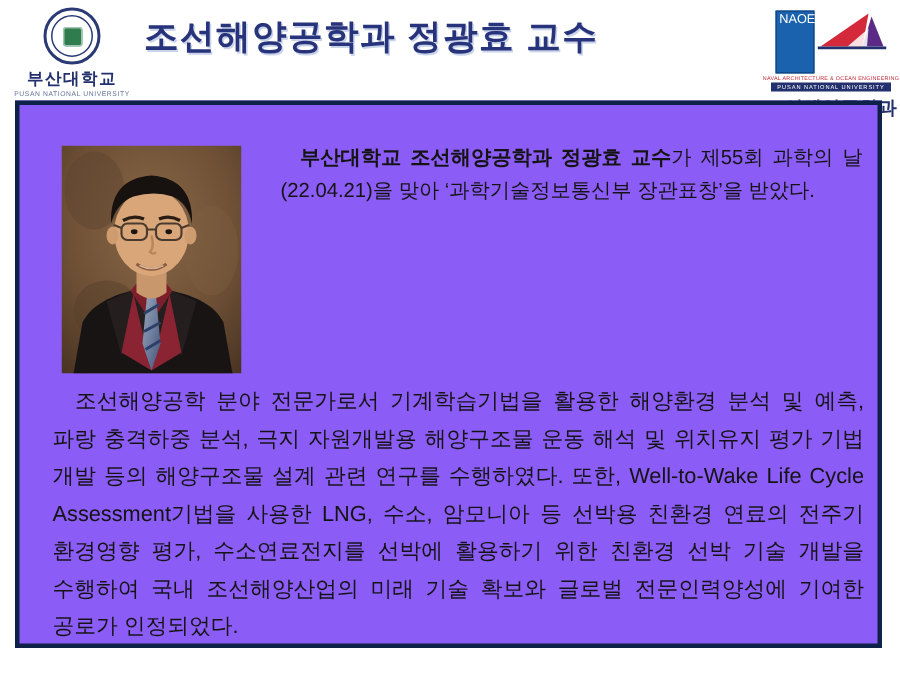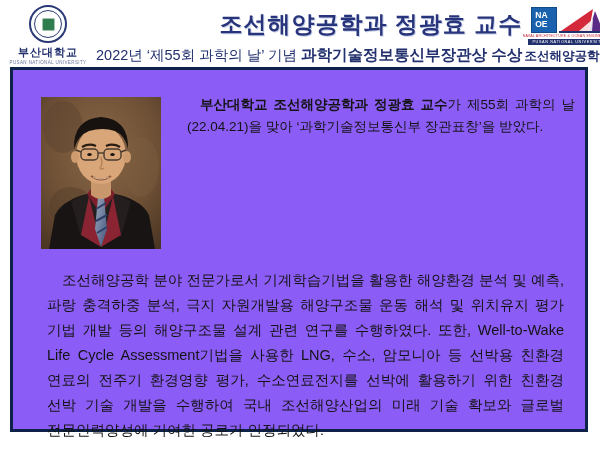--- a/index.html
+++ b/index.html
@@ -8,43 +8,43 @@
     font-family:"Liberation Sans","DejaVu Sans",sans-serif;color:#141414;
   }
   
   #header{position:absolute;left:0;top:0;width:600px;height:67px;display:flex;align-items:flex-start;}
   .pnu-logo{width:96px;padding-top:5px;display:flex;flex-direction:column;align-items:center;flex:0 0 auto;}
   .pnu-seal{width:38px;height:38px;border-radius:50%;border:2.5px solid #2a3a75;display:flex;align-items:center;justify-content:center;box-sizing:border-box;}
   .pnu-seal-inner{width:26px;height:26px;border-radius:50%;border:1px solid #2a3a75;display:flex;align-items:center;justify-content:center;}
   .pnu-seal-core{width:13px;height:13px;background:#2f7d4e;border-radius:2px;box-shadow:inset 0 0 0 1px rgba(255,255,255,.55);}
   .pnu-name{font-size:11px;font-weight:bold;color:#22306e;letter-spacing:1px;margin-top:2px;white-space:nowrap;font-family:Liberation Mono, monospace;}
   .pnu-en{font-size:4.5px;color:#66749b;letter-spacing:.4px;white-space:nowrap;}
-  .header-center{flex:1 1 auto;text-align:right;padding-top:9px;}
+  .header-center{flex:1 1 auto;text-align:left;padding-top:9px;}
   .main-title{font-size:23px;font-weight:bold;color:#27337a;letter-spacing:1px;text-shadow:1px 1px 0 #c9d3ea;}
   .sub-title{font-size:14.5px;color:#22306e;margin-top:5px;white-space:nowrap;}
   .sub-title .bold{font-weight:bold;font-size:15.5px;}
   .naoe-logo{width:92px;flex:0 0 auto;padding-top:7px;display:flex;flex-direction:column;align-items:center;}
   .naoe-top{display:flex;align-items:flex-start;}
-  .naoe-square{width:26px;height:26px;background:#1b62ae;color:#fff;font-weight:bold;font-size:8.5px;line-height:9px;display:flex;flex-direction:column;align-items:flex-start;justify-content:center;padding-left:3px;box-sizing:border-box;border:1px solid #124a87;}
+  .naoe-square{width:26px;height:42px;background:#1b62ae;color:#fff;font-weight:normal;font-size:8.5px;line-height:9px;display:flex;flex-direction:row;align-items:flex-start;justify-content:center;padding-left:3px;box-sizing:border-box;border:1px solid #124a87;}
   .naoe-sail{width:46px;height:26px;margin-left:2px;}
   .naoe-tagline{font-size:3.6px;color:#c42737;letter-spacing:.2px;margin-top:1px;white-space:nowrap;}
   .naoe-bar{background:#22306e;color:#fff;font-size:3.8px;letter-spacing:.6px;padding:1px 4px;margin-top:1px;white-space:nowrap;}
   .naoe-dept{font-size:12.5px;font-weight:bold;color:#22306e;margin-top:3px;white-space:nowrap;}
   
   #content-box{
     position:absolute;left:10px;top:67px;width:578px;height:365px;
     border:3px solid #0d2149;box-sizing:border-box;background:#8b5cf6;
   }
   #professor-photo{position:absolute;left:28px;top:27px;width:120px;height:152px;display:block;}
   #right-col{position:absolute;left:174px;top:24px;right:10px;text-align:justify;}
   #right-col p{margin:0 0 21px 0;font-size:13.5px;line-height:22px;text-indent:13px;word-break:keep-all;}
   #right-col .lead-bold{font-weight:bold;}
   #bottom-para{
     position:absolute;left:22px;right:9px;top:186px;text-align:justify;
-    font-size:14.5px;line-height:25px;text-indent:15px;word-break:keep-all;margin:12px;
+    font-size:14.5px;line-height:25px;text-indent:15px;word-break:keep-all;margin:0;
   }
 </style>
 </head>
 <body>
 
 <div id="canvas">
 
   <div id="header">
 
     <div class="pnu-logo">
@@ -52,23 +52,20 @@
         <div class="pnu-seal-inner">
           <div class="pnu-seal-core"></div>
         </div>
       </div>
       <div class="pnu-name">부산대학교</div>
       <div class="pnu-en">PUSAN NATIONAL UNIVERSITY</div>
     </div>
 
     <div class="header-center">
       <div class="main-title">조선해양공학과 정광효 교수</div>
-      <div class="sub-title">
-        <span>2022년 ‘제55회 과학의 날’ 기념 </span><span class="bold">과학기술정보통신부장관상 수상</span>
-      </div>
     </div>
 
     <div class="naoe-logo">
       <div class="naoe-top">
         <div class="naoe-square">
           <span>NA</span>
           <span>OE</span>
         </div>
         <svg class="naoe-sail" viewBox="0 0 46 26">
           <polygon points="2,24 34,2 30,24" fill="#d3293a"></polygon>

